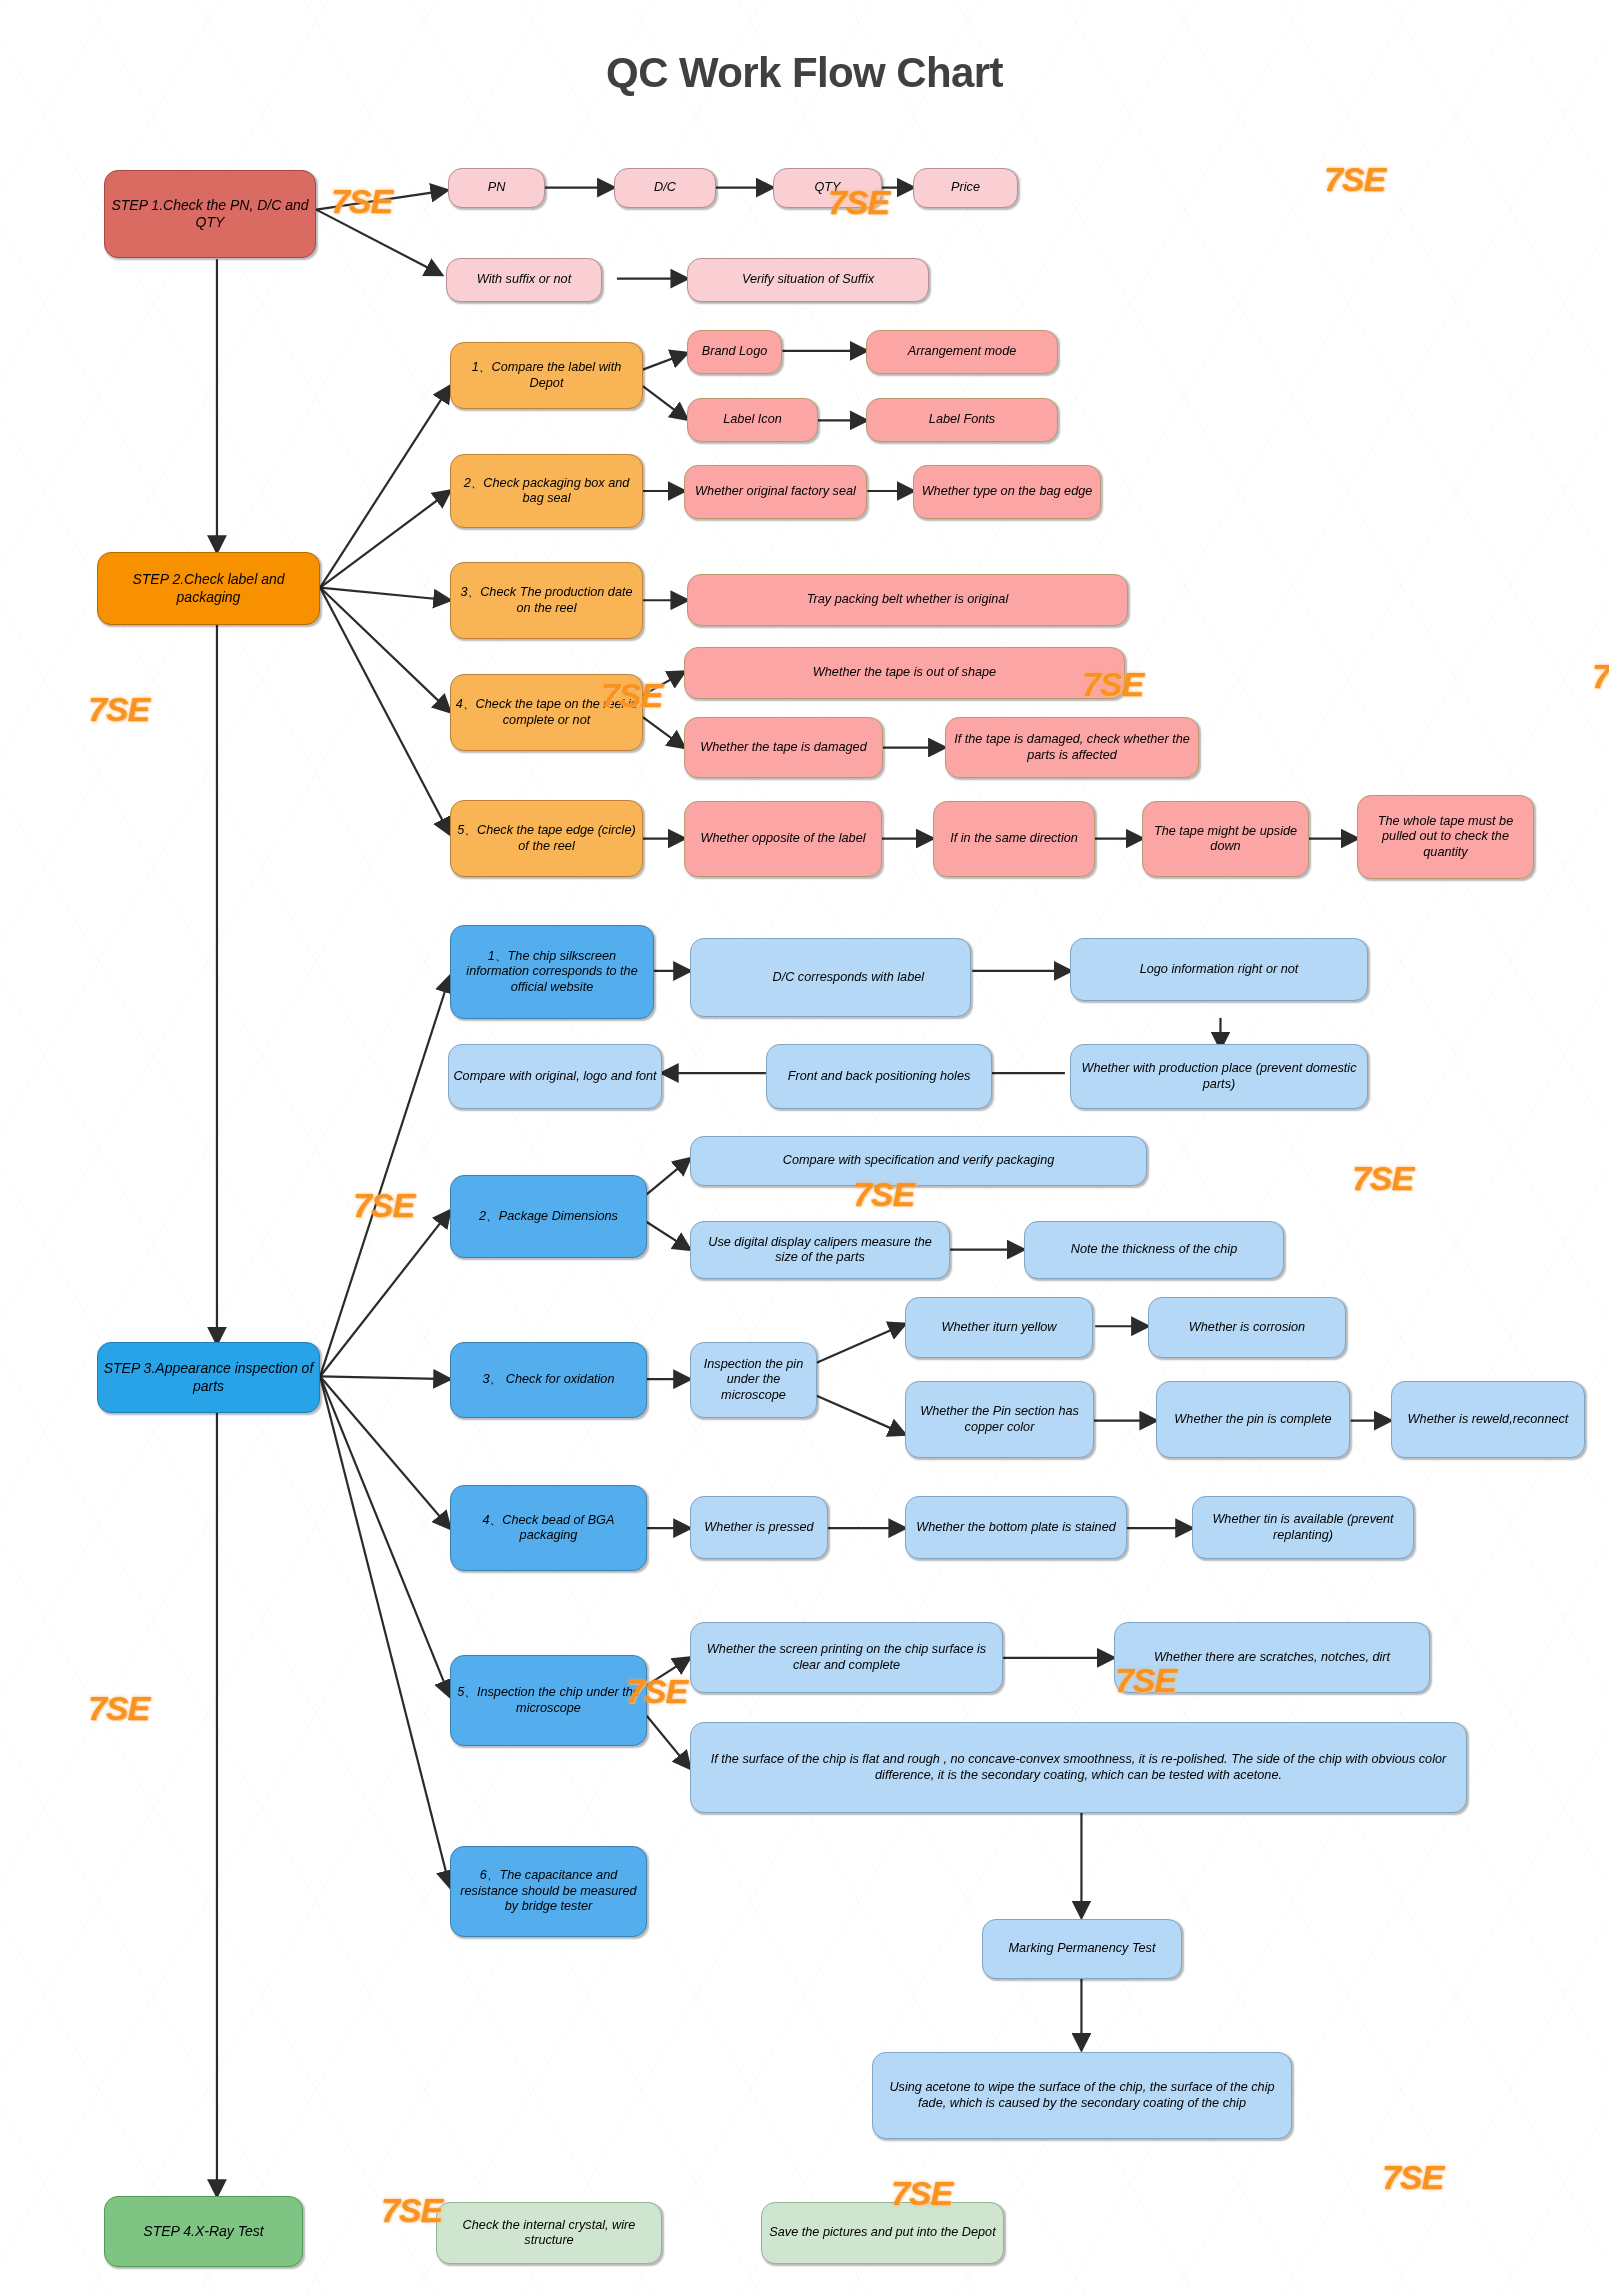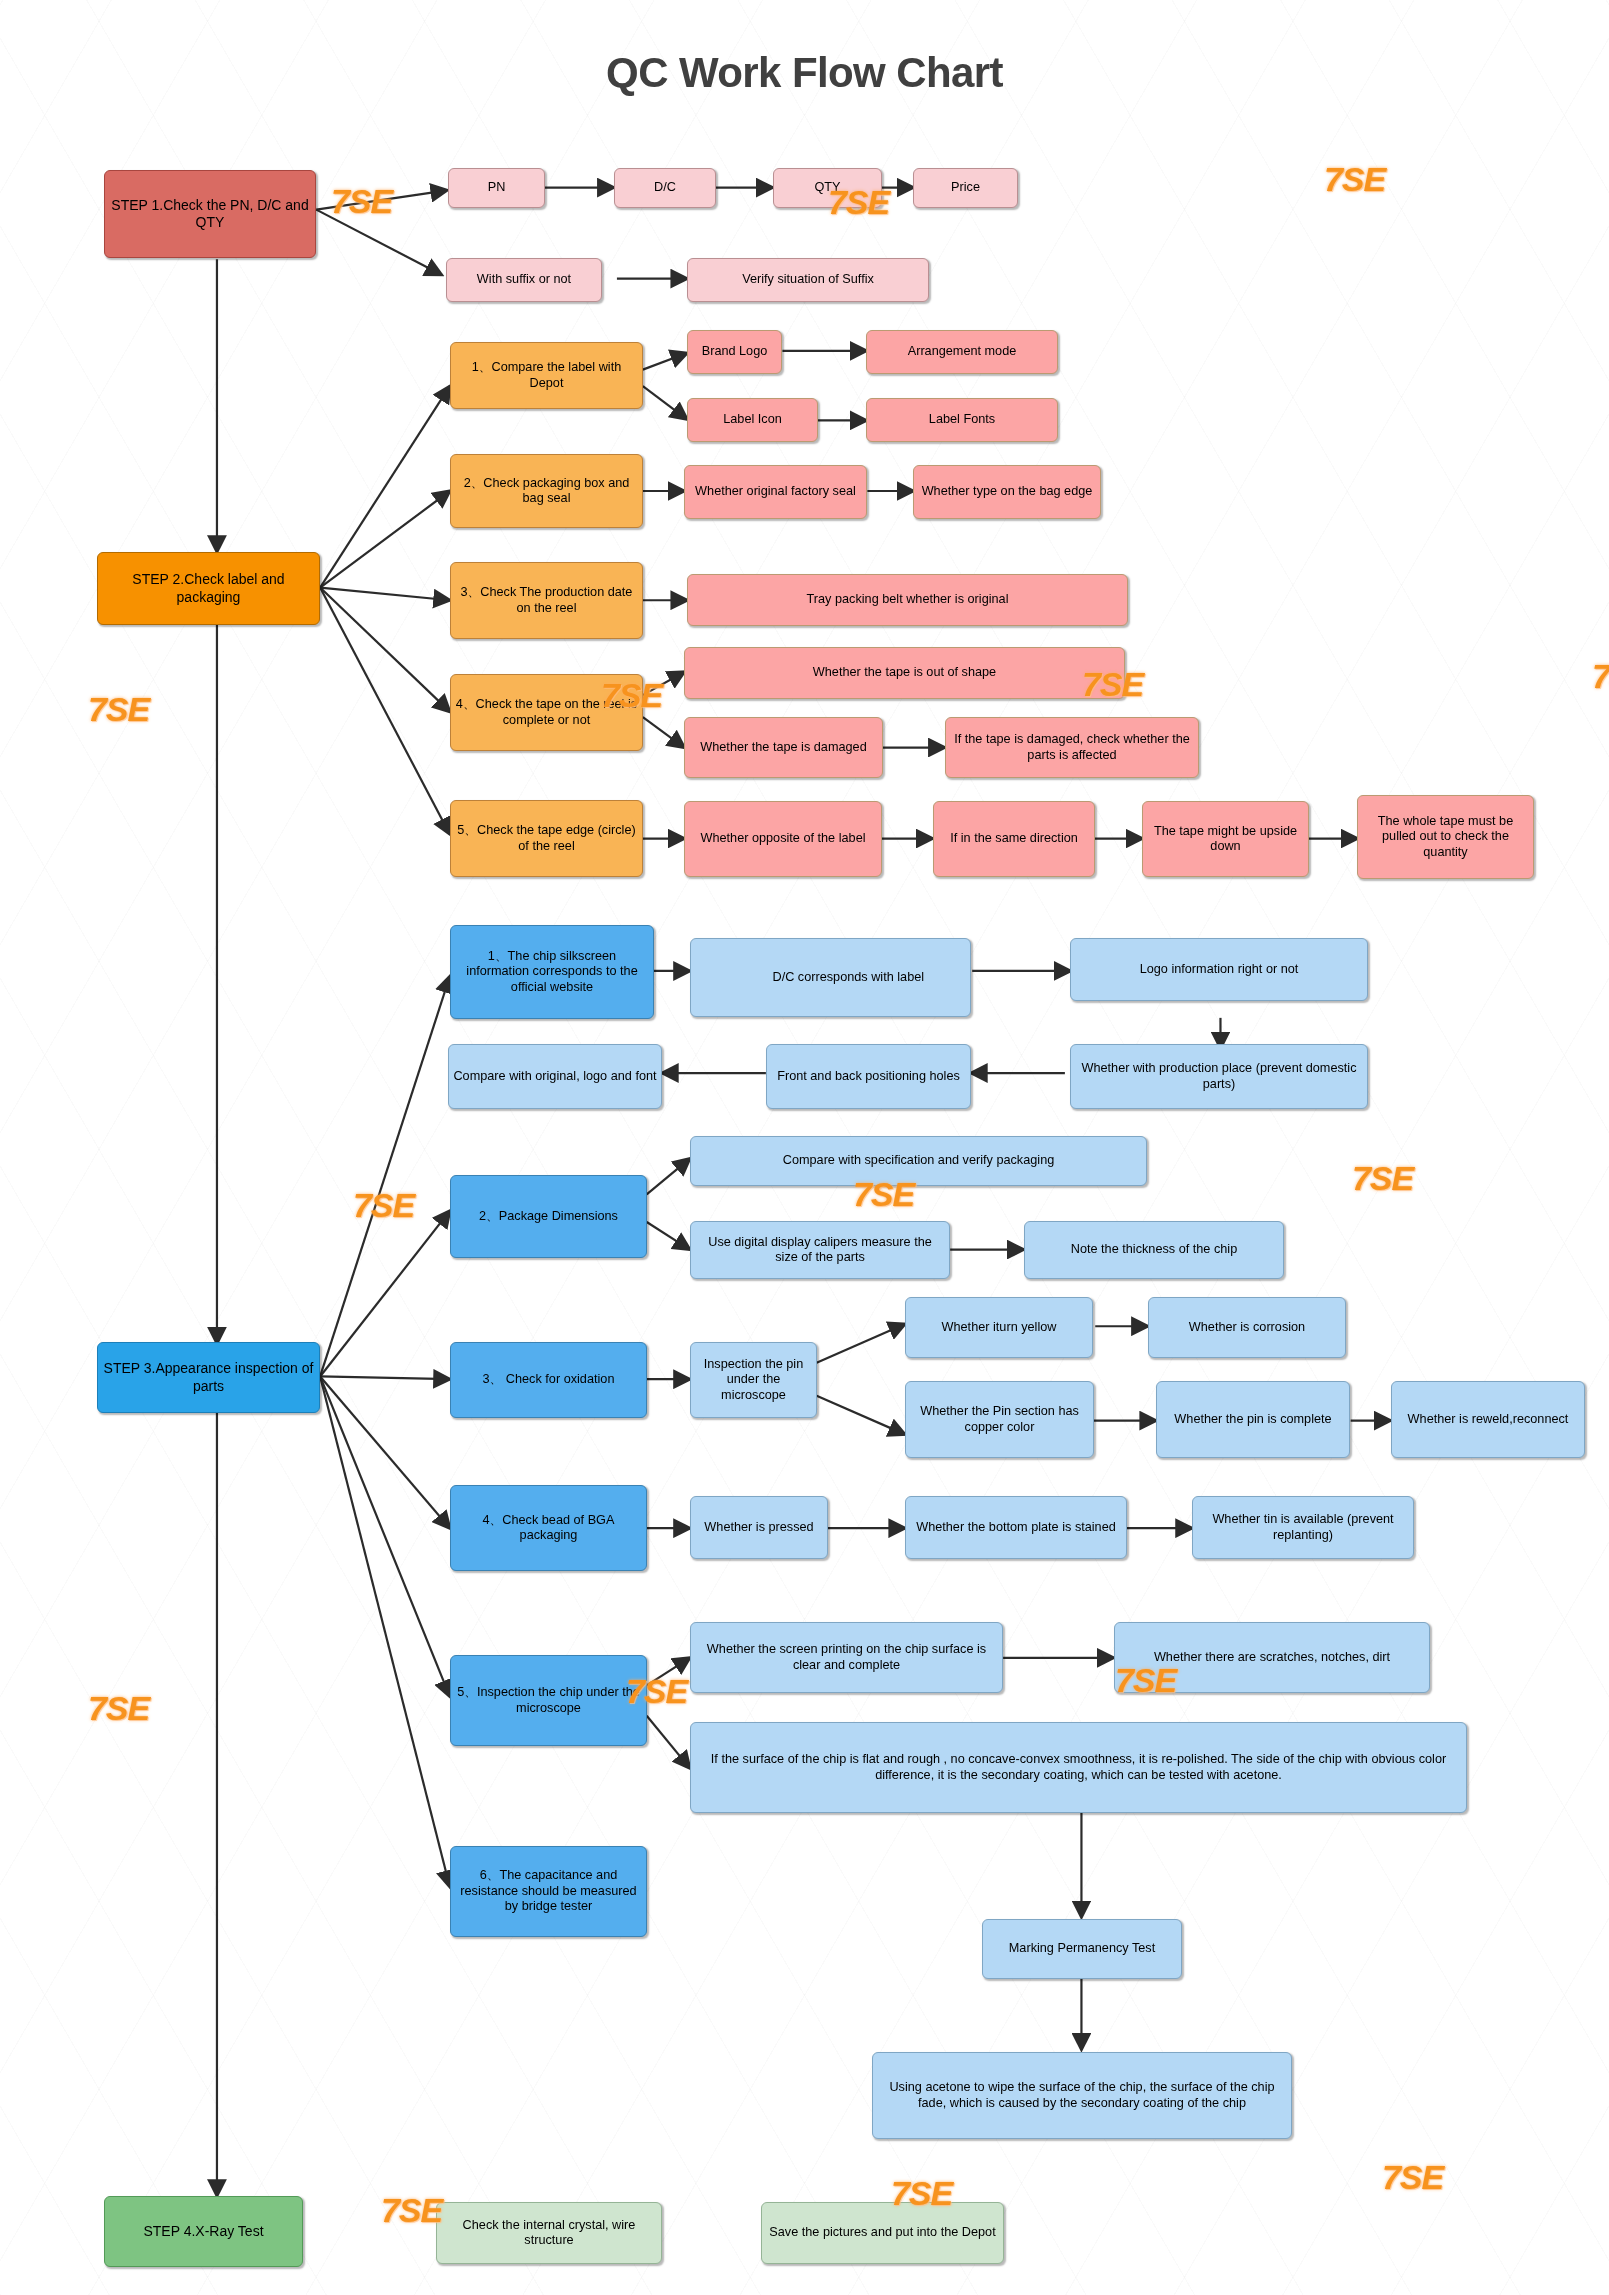--- a/index.html
+++ b/index.html
@@ -36,28 +36,29 @@
   
   #links { position: absolute; left:0; top:0; width:1609px; height:2295px; pointer-events:none; }
 
   
   .node {
     position: absolute;
     display: flex;
     align-items: center;
     justify-content: center;
     text-align: center;
-    border-radius: 6px;
+    border-radius: 14px;
     color: #000;
     line-height: 1.22;
     padding: 2.2px 4.4px;
     box-shadow: 1.1px 1.7px 1.7px rgba(0,0,0,0.28);
     border: 0.6px solid rgba(90,70,50,0.55);
     font-size: 12.7px;
     overflow: hidden;
+    font-style: italic;
   }
   .step     { font-size: 14px; }
   
   .c-step1  { background:#d96b63; border-color:#a8463f; }
   .c-pink   { background:#f9cfd3; border-color:#b98f92; }
   
   .c-step2  { background:#f79100; border-color:#b36b00; }
   .c-orange { background:#f9b455; border-color:#bd8139; }
   .c-peach  { background:#fca5a5; border-color:#bb9a72; }
   
@@ -215,21 +216,21 @@
   <div class="node c-peach" style="left:933px; top:801px; width:162px; height:76px;">If in the same direction</div>
   <div class="node c-peach" style="left:1142px; top:801px; width:167px; height:76px;">The tape might be upside down</div>
   <div class="node c-peach" style="left:1357px; top:795px; width:177px; height:84px;">The whole tape must be pulled out to check the quantity</div>
 
   <div class="node step c-step3" style="left:97px; top:1342px; width:223px; height:71px;">STEP 3.Appearance inspection of parts</div>
 
   <div class="node c-blue" style="left:450px; top:925px; width:204px; height:94px;">1、The chip silkscreen information corresponds to the official website</div>
   <div class="node c-lblue" style="left:690px; top:938px; width:281px; height:79px;padding-left:40px;">D/C  corresponds with label</div>
   <div class="node c-lblue" style="left:1070px; top:938px; width:298px; height:63px;">Logo information right or not</div>
   <div class="node c-lblue" style="left:1070px; top:1044px; width:298px; height:65px;">Whether with production place (prevent domestic parts)</div>
-  <div class="node c-lblue" style="left:766px; top:1044px; width:205px; height:65px;">Front and back positioning holes</div>
+  <div class="node c-lblue" style="left:766px; top:1044px; width:226px; height:65px;">Front and back positioning holes</div>
   <div class="node c-lblue" style="left:448px; top:1044px; width:214px; height:65px;">Compare with original, logo and font</div>
 
   <div class="node c-blue" style="left:450px; top:1175px; width:197px; height:83px;">2、Package Dimensions</div>
   <div class="node c-lblue" style="left:690px; top:1136px; width:457px; height:50px;">Compare with specification and verify packaging</div>
   <div class="node c-lblue" style="left:690px; top:1221px; width:260px; height:58px;">Use digital display calipers measure the size of the parts</div>
   <div class="node c-lblue" style="left:1024px; top:1221px; width:260px; height:58px;">Note the thickness of the chip</div>
 
   <div class="node c-blue" style="left:450px; top:1342px; width:197px; height:76px;">3、 Check for oxidation</div>
   <div class="node c-lblue" style="left:690px; top:1342px; width:127px; height:76px;">Inspection the pin under the microscope</div>
   <div class="node c-lblue" style="left:905px; top:1297px; width:188px; height:61px;">Whether iturn yellow</div>

